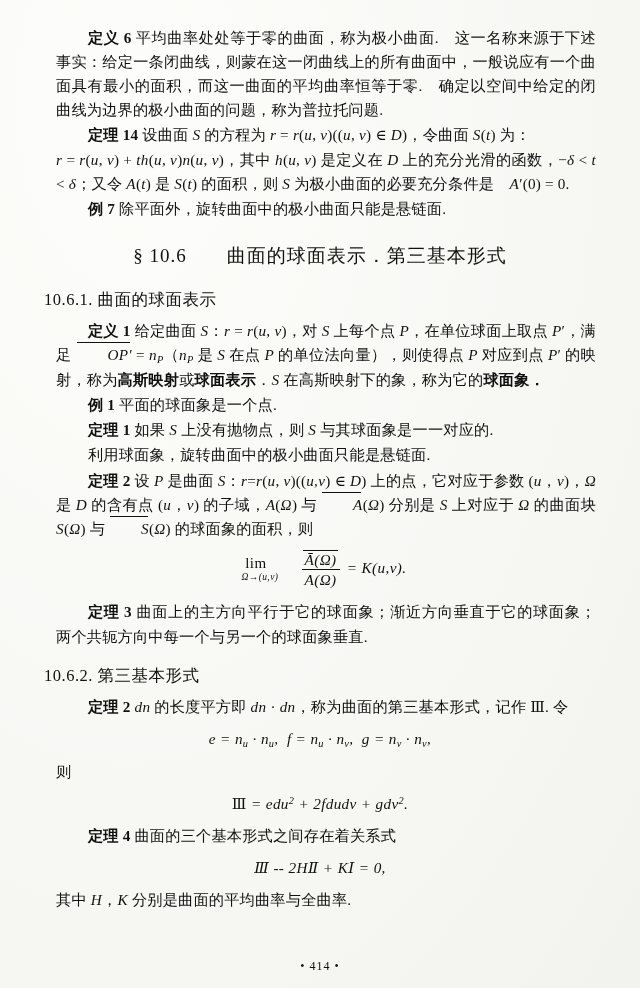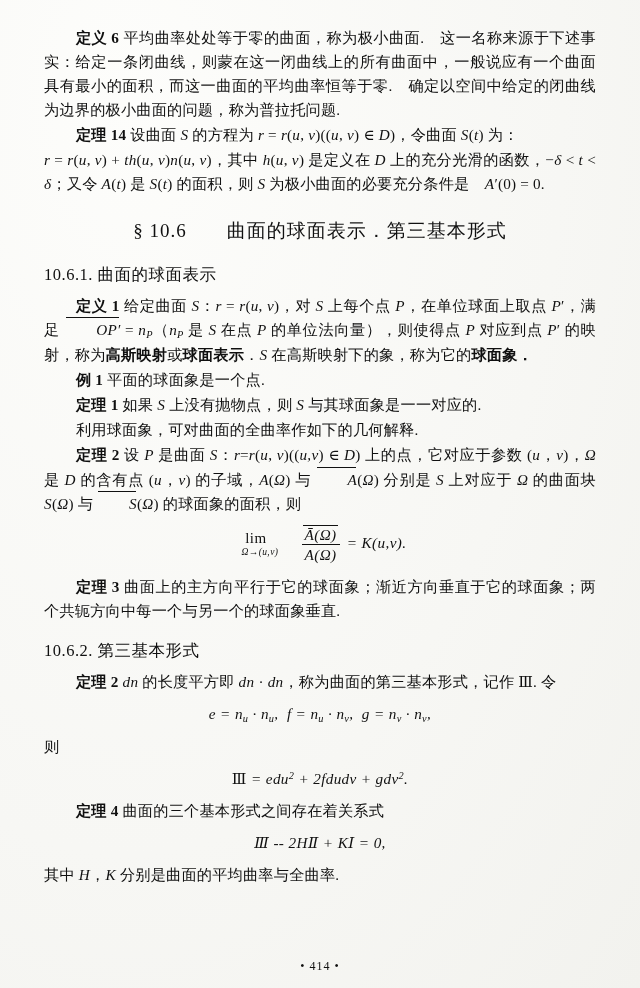--- a/index.html
+++ b/index.html
@@ -26,21 +26,21 @@
     background:
       radial-gradient(ellipse at 20% 10%, #fdfdfb 0%, #f7f7f4 60%, #f2f2ee 100%);
   }
   .content {
     font-size: 15.2px;
     line-height: 1.58;
     text-align: justify;
     letter-spacing: 0.2px;
   }
   p {
-    margin: 0 0 1px 0;
+    margin: 0 0 1px 12px;
   }
   .indent { text-indent: 2.1em; }
   .b { font-weight: bold; }
   .math {
     font-family: "Liberation Serif", "DejaVu Serif", serif;
     font-style: italic;
     letter-spacing: 0.3px;
   }
   .up { font-style: normal; }
 
@@ -127,20 +127,24 @@
     </p>
 
     <p class="indent">
       <span class="b">定理 14</span>
       <span>设曲面 <span class="math">S</span> 的方程为 <span class="math">r</span> = <span class="math">r</span>(<span class="math">u</span>, <span class="math">v</span>)((<span class="math">u</span>, <span class="math">v</span>) ∈ <span class="math">D</span>)，令曲面 <span class="math">S</span>(<span class="math">t</span>) 为：</span>
     </p>
     <p>
       <span class="math">r</span> = <span class="math">r</span>(<span class="math">u</span>, <span class="math">v</span>) + <span class="math">th</span>(<span class="math">u</span>, <span class="math">v</span>)<span class="math">n</span>(<span class="math">u</span>, <span class="math">v</span>)，其中 <span class="math">h</span>(<span class="math">u</span>, <span class="math">v</span>) 是定义在 <span class="math">D</span> 上的充分光滑的函数，−<span class="math">δ</span> &lt; <span class="math">t</span> &lt; <span class="math">δ</span>；又令 <span class="math">A</span>(<span class="math">t</span>) 是 <span class="math">S</span>(<span class="math">t</span>) 的面积，则 <span class="math">S</span> 为极小曲面的必要充分条件是　<span class="math">A</span>′(0) = 0.
     </p>
 
+    <p class="indent">
+      <span class="b">例 7</span>
+      <span>除平面外，旋转曲面中的极小曲面只能是悬链面.</span>
+    </p>
 
     <div class="section-head">§ 10.6　　曲面的球面表示．第三基本形式</div>
 
     <div class="sub-head">10.6.1. 曲面的球面表示</div>
 
     <p class="indent">
       <span class="b">定义 1</span>
       <span>给定曲面 <span class="math">S</span>：<span class="math">r</span> = <span class="math">r</span>(<span class="math">u</span>, <span class="math">v</span>)，对 <span class="math">S</span> 上每个点 <span class="math">P</span>，在单位球面上取点 <span class="math">P</span>′，满足 <span class="ovl math">OP′</span> = <span class="math">n<sub>P</sub></span>（<span class="math">n<sub>P</sub></span> 是 <span class="math">S</span> 在点 <span class="math">P</span> 的单位法向量），则使得点 <span class="math">P</span> 对应到点 <span class="math">P</span>′ 的映射，称为<span class="b">高斯映射</span>或<span class="b">球面表示</span>．<span class="math">S</span> 在高斯映射下的象，称为它的<span class="b">球面象．</span></span>
     </p>
 
@@ -148,21 +152,21 @@
       <span class="b">例 1</span>
       <span>平面的球面象是一个点.</span>
     </p>
 
 
     <p class="indent">
       <span class="b">定理 1</span>
       <span>如果 <span class="math">S</span> 上没有抛物点，则 <span class="math">S</span> 与其球面象是一一对应的.</span>
     </p>
 
-    <p class="indent">利用球面象，可对曲面的全曲率作如下的几何解释.</p>
+    <p class="indent">利用球面象，旋转曲面中的极小曲面只能是悬链面.</p>
 
     <p class="indent">
       <span class="b">定理 2</span>
       <span>设 <span class="math">P</span> 是曲面 <span class="math">S</span>：<span class="math">r</span>=<span class="math">r</span>(<span class="math">u</span>, <span class="math">v</span>)((<span class="math">u,v</span>) ∈ <span class="math">D</span>) 上的点，它对应于参数 (<span class="math">u</span>，<span class="math">v</span>)，<span class="math">Ω</span> 是 <span class="math">D</span> 的含有点 (<span class="math">u</span>，<span class="math">v</span>) 的子域，<span class="math">A</span>(<span class="math">Ω</span>) 与 <span class="ovl math">A</span>(<span class="math">Ω</span>) 分别是 <span class="math">S</span> 上对应于 <span class="math">Ω</span> 的曲面块 <span class="math">S</span>(<span class="math">Ω</span>) 与 <span class="ovl math">S</span>(<span class="math">Ω</span>) 的球面象的面积，则</span>
     </p>
 
     <div class="display tall">
       <span class="lim">
         <span class="l">lim</span>
         <span class="s">Ω→(u,v)</span>

